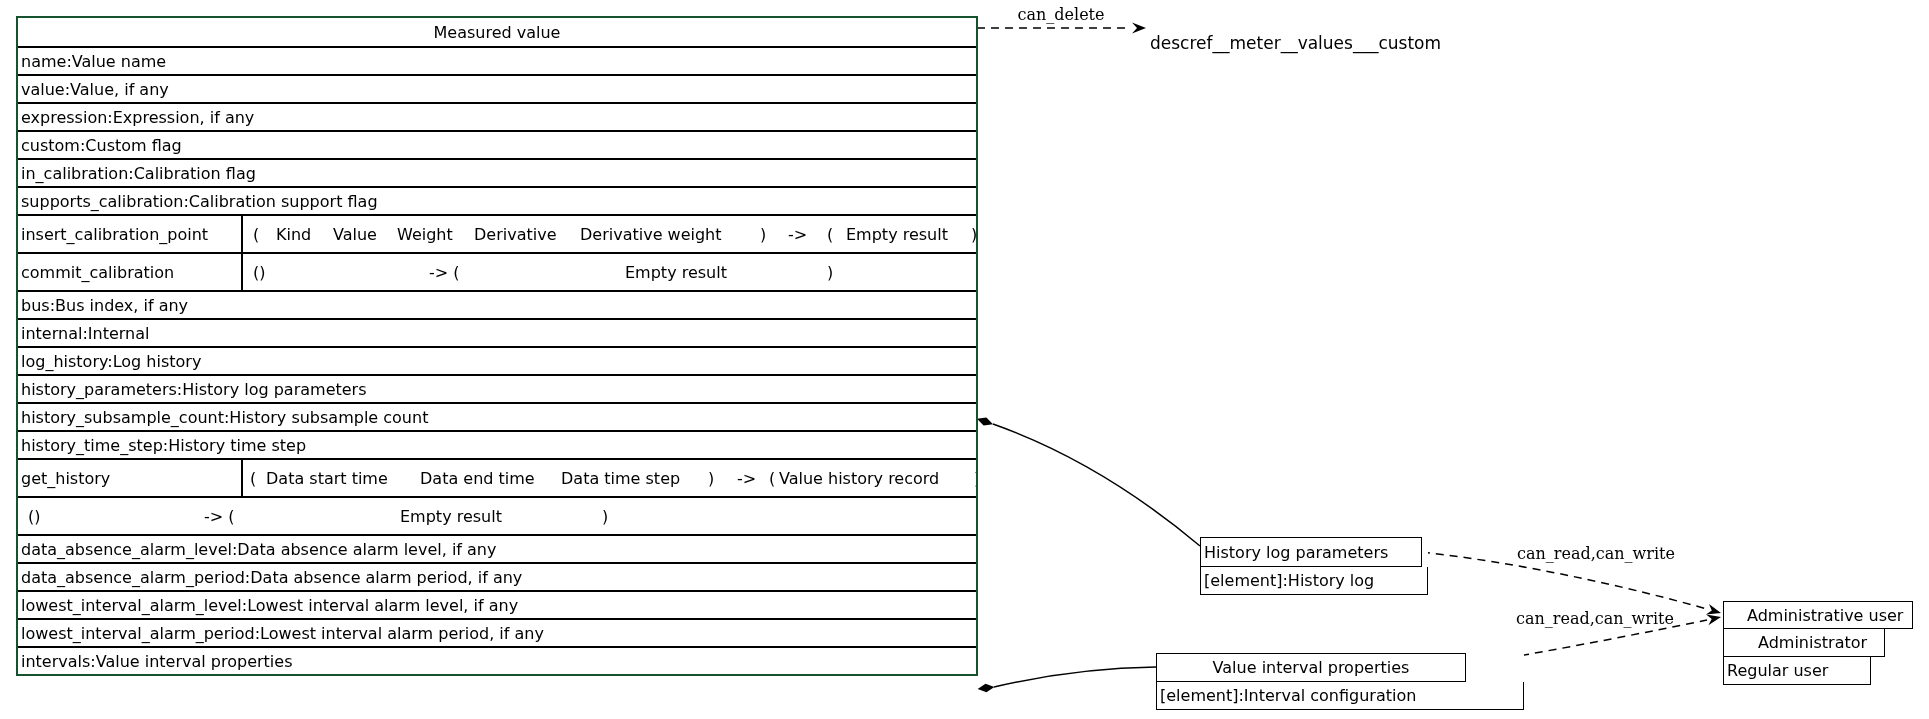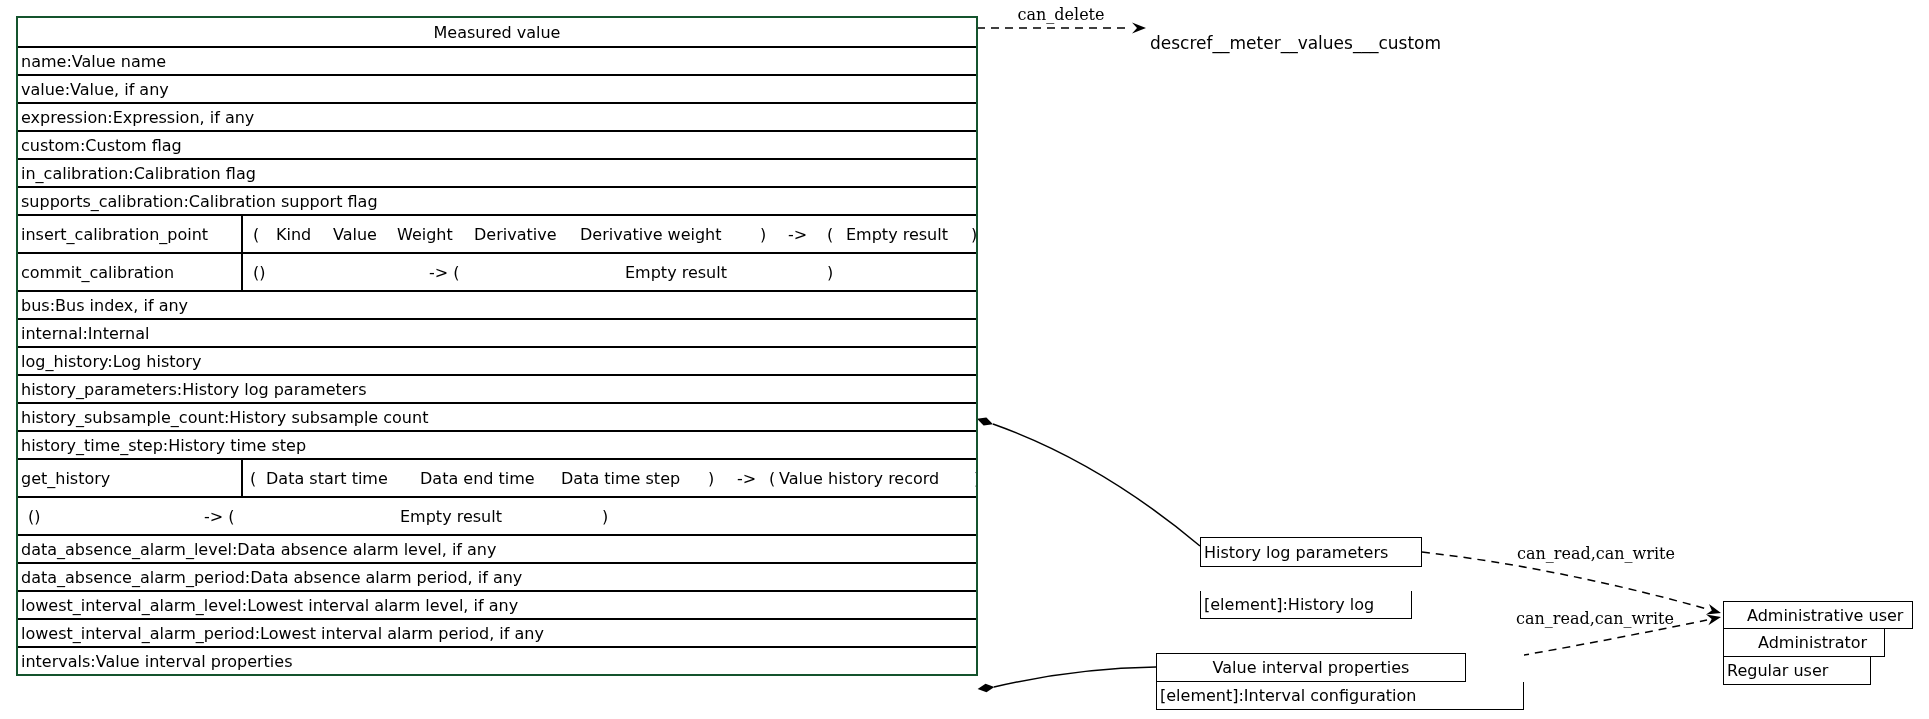--- a/index.html
+++ b/index.html
@@ -157,21 +157,21 @@
       </div>
     <div class="mrow">
         <span>intervals:Value interval properties</span>
       </div>
   </div>
 
   <div class="plainnode" style="left:1150px;top:12px;margin-top:21px;">descref__meter__values___custom</div>
 
   <div class="nbox" style="left:1200px;top:537px;">
     <div class="bhead" style="width:222px;height:30px;">History log parameters</div>
-    <div class="brow" style="width:212px;height:28px;margin-top:24px;">[element]:History log</div>
+    <div class="brow" style="width:228px;height:28px;">[element]:History log</div>
   </div>
 
   <div class="nbox" style="left:1156px;top:653px;">
     <div class="bhead center" style="width:310px;height:29px;">Value interval properties</div>
     <div class="brow" style="width:368px;height:28px;">[element]:Interval configuration</div>
   </div>
 
   <div class="nbox" style="left:1723px;top:601px;">
     <div class="bhead" style="width:190px;height:28px;padding-left:23px;">Administrative user</div>
     <div class="brow" style="width:162px;height:28px;padding-left:34px;">Administrator</div>

